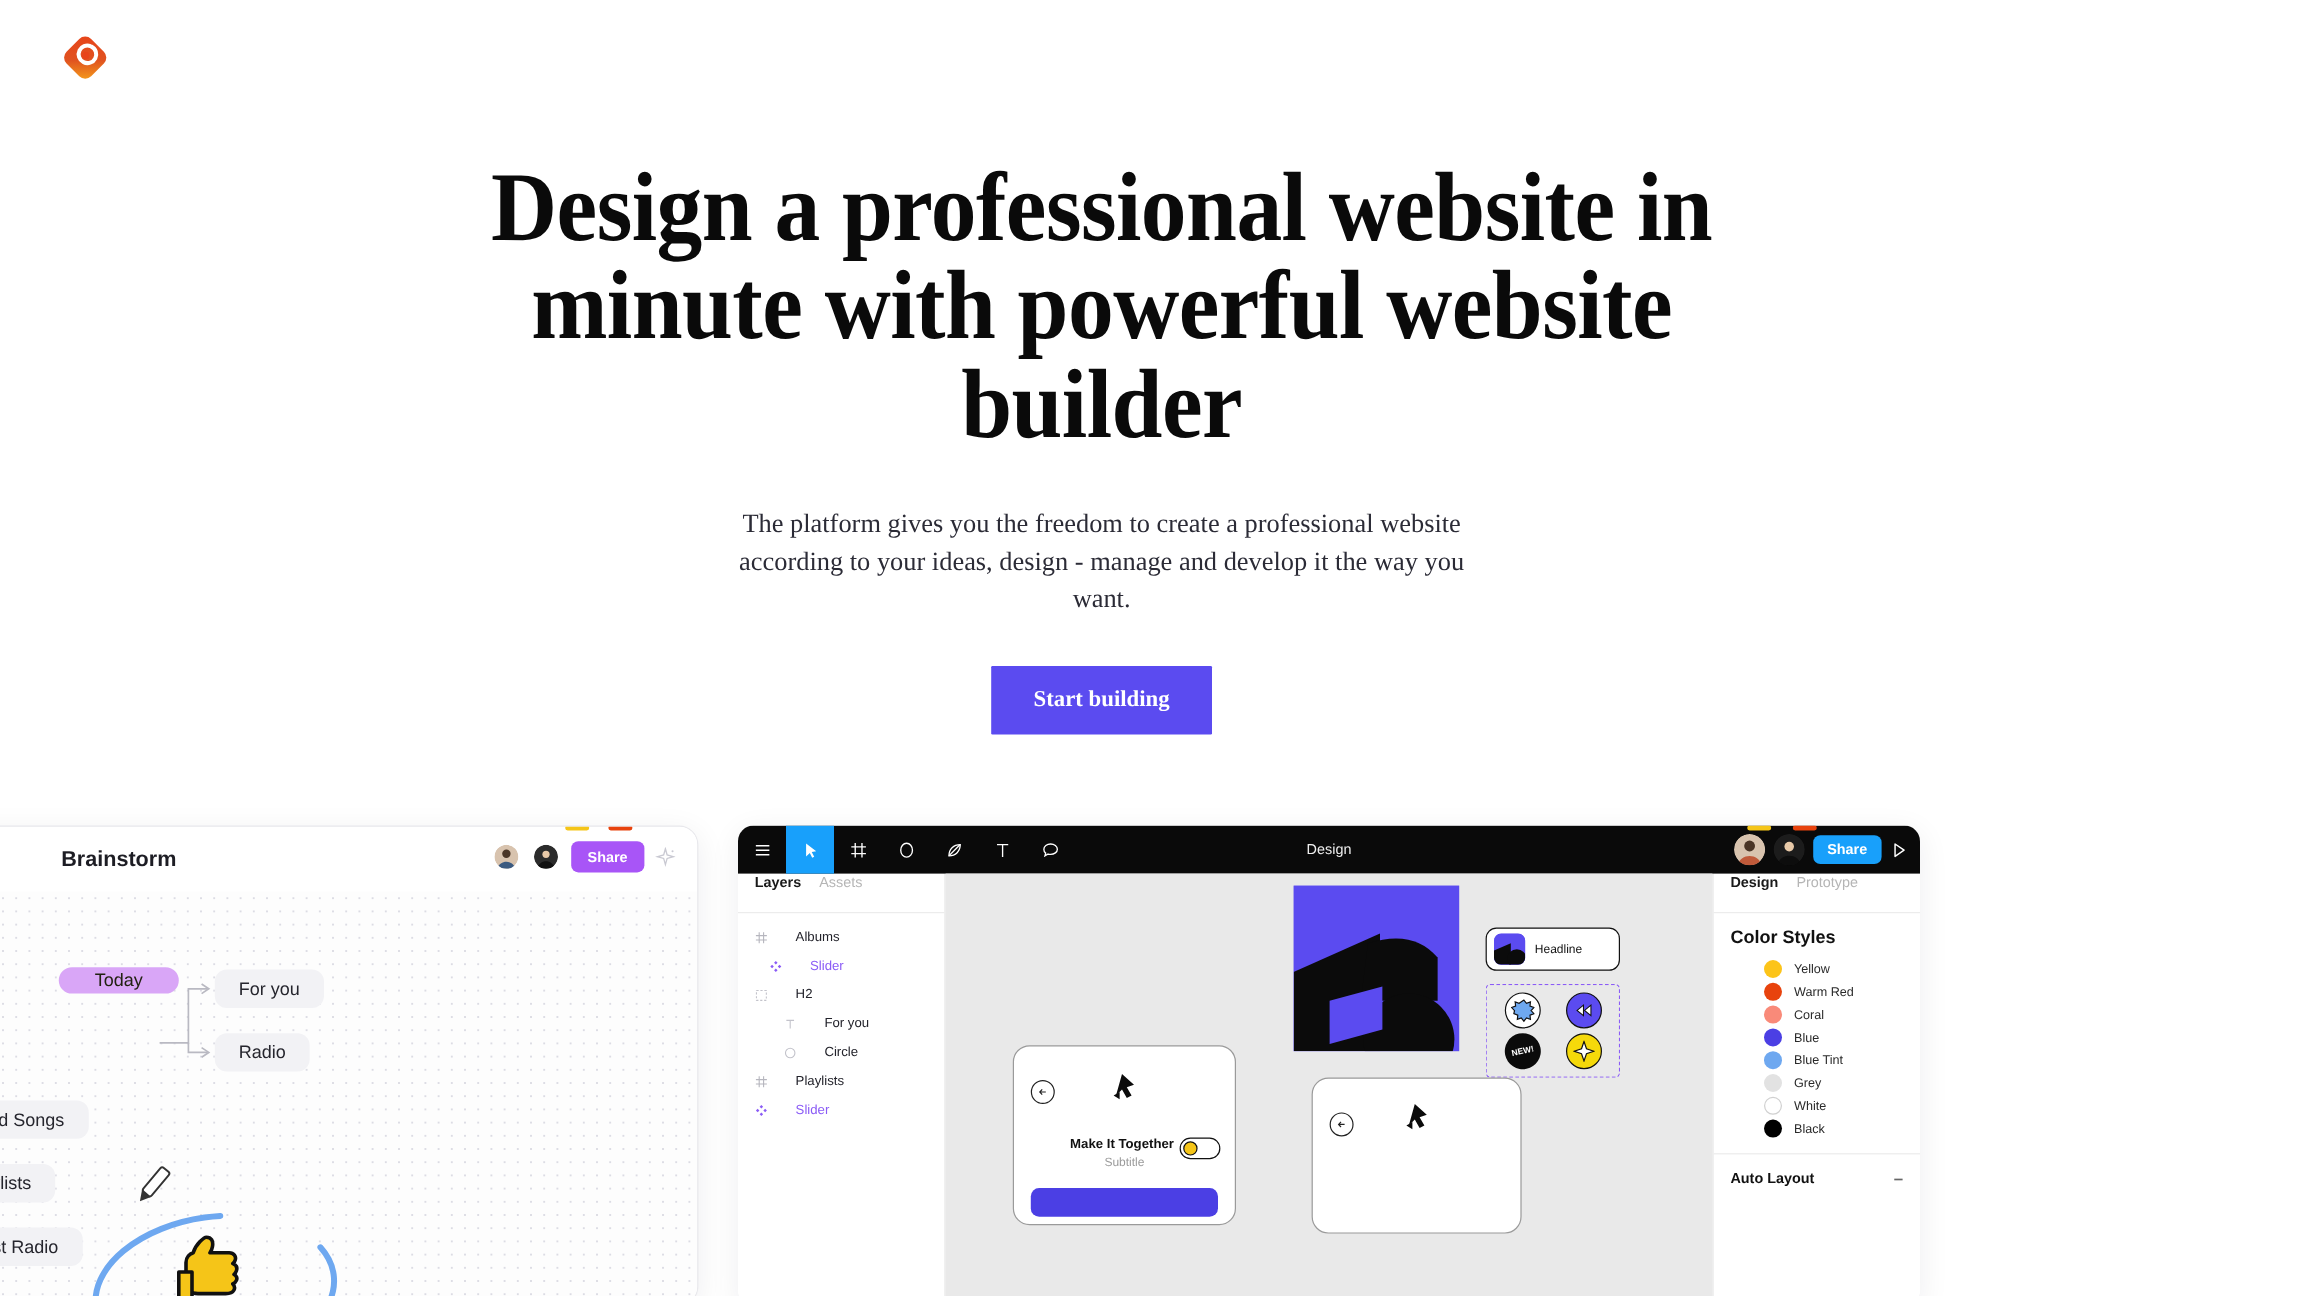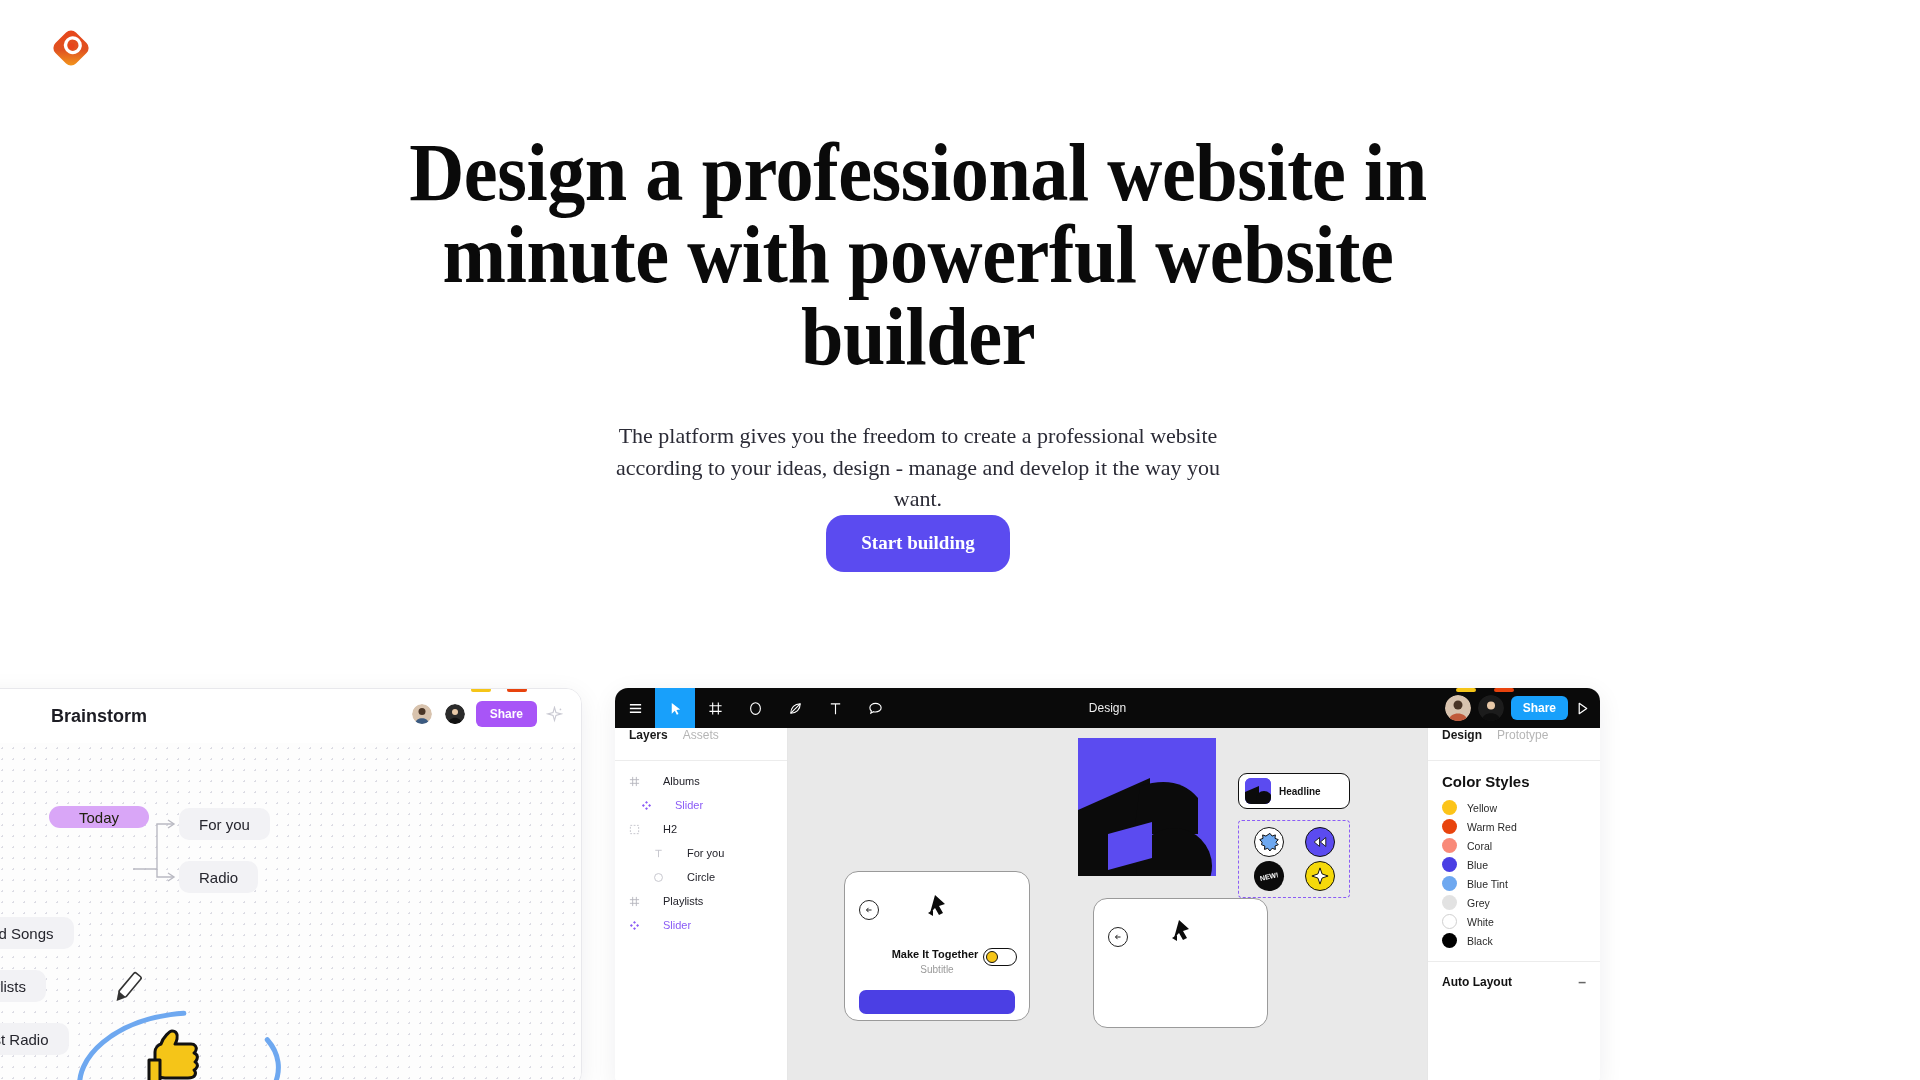--- a/index.html
+++ b/index.html
@@ -33,24 +33,24 @@
     color:#0a0a0a; letter-spacing:-0.5px;
     width:1140px; margin:0 auto;
     transform:scaleX(.93); transform-origin:center top;
   }
   .hero-sub {
     font-family:"Liberation Serif", serif;
     font-size:22px; line-height:1.44; color:#2b2b36;
     width:640px; margin:42px auto 0;
   }
   .cta {
-    display:inline-block; 
+    display:inline-block; margin-top:40px;
     background:#5B4BF0; color:#fff;
     font-family:"Liberation Serif", serif; font-weight:700; font-size:19px;
-    padding:17px 35px 18px; border:none; border-radius:18px; cursor:pointer;
+    padding:17px 35px 18px; border:none; border-radius:1px; cursor:pointer;
   }
 
   
   .mockups { position:absolute; top:680px; left:0; width:1920px; height:400px; }
 
   
   .bar { width:20px; height:4px; border-radius:2px; }
 
   
   .board {
@@ -137,21 +137,21 @@
   .canvas { flex:1; background:#E9E9E9; position:relative; overflow:hidden; }
 
   .art { position:absolute; left:290px; top:10px; width:138px; height:138px; background:#5B4BF0; overflow:hidden; }
 
   .headline-card {
     position:absolute; left:450px; top:45px; width:112px; height:36px;
     background:#fff; border:1.5px solid #111; border-radius:9px;
     display:flex; align-items:center; gap:8px; padding:0 6px;
   }
   .hl-thumb { width:26px; height:26px; border-radius:6px; background:#5B4BF0; overflow:hidden; flex:none; }
-  .hl-text { font-size:10px; font-weight:700; color:#111; }
+  .hl-text { font-size:10px; font-weight:400; color:#111; }
 
   .badge-box {
     position:absolute; left:450px; top:92px; width:112px; height:78px;
     border:1.4px dashed #8B5CF6; border-radius:4px;
     display:grid; grid-template-columns:1fr 1fr; place-items:center; padding:4px;
   }
   .badge { width:30px; height:30px; border-radius:50%; display:flex; align-items:center; justify-content:center; }
   .b-star { background:#fff; border:1.5px solid #111; }
   .b-rew  { background:#5B4BF0; border:1.5px solid #111; }
   .b-new  { background:#0b0b0b; color:#fff; font-size:7px; font-weight:800; transform:rotate(-12deg); }
@@ -170,21 +170,21 @@
   .ph-title { position:absolute; left:0; right:4px; top:76px; text-align:center; font-size:11px; font-weight:700; color:#111; }
   .ph-sub   { position:absolute; left:0; right:0; top:92px; text-align:center; font-size:10px; color:#9a9a9a; }
   .toggle {
     position:absolute; right:12px; top:76px; width:34px; height:18px;
     background:#fff; border:1.5px solid #111; border-radius:9px; cursor:pointer;
   }
   .toggle i { position:absolute; left:2px; top:2px; width:12px; height:12px; border-radius:50%; background:#F5C518; border:1px solid #111; }
   .ph-cta { position:absolute; left:14px; right:14px; top:118px; height:24px; background:#4B3FE4; border-radius:7px; }
 
   .sec-title { font-size:15px; font-weight:700; color:#111; padding:12px 14px 8px; }
-  .swatch-row { display:flex; align-items:center; gap:10px; padding:2px 14px; font-size:10.5px; color:#2a2a2a; cursor:pointer; }
+  .swatch-row { display:flex; align-items:center; gap:10px; padding:2px 14px; font-size:10.5px; color:#2a2a2a; cursor:pointer;margin-left:28px; }
   .sw { width:15px; height:15px; border-radius:50%; flex:none; }
   .sw.outline { border:1px solid #d0d0d0; }
   .panel-div { height:1px; background:#ececec; margin:11px 0 0; }
   .auto-row {
     display:flex; align-items:center; justify-content:space-between;
     padding:12px 14px 0; font-size:12px; font-weight:700; color:#111;
   }
   .minus { color:#666; font-size:14px; cursor:pointer; }
 
   

